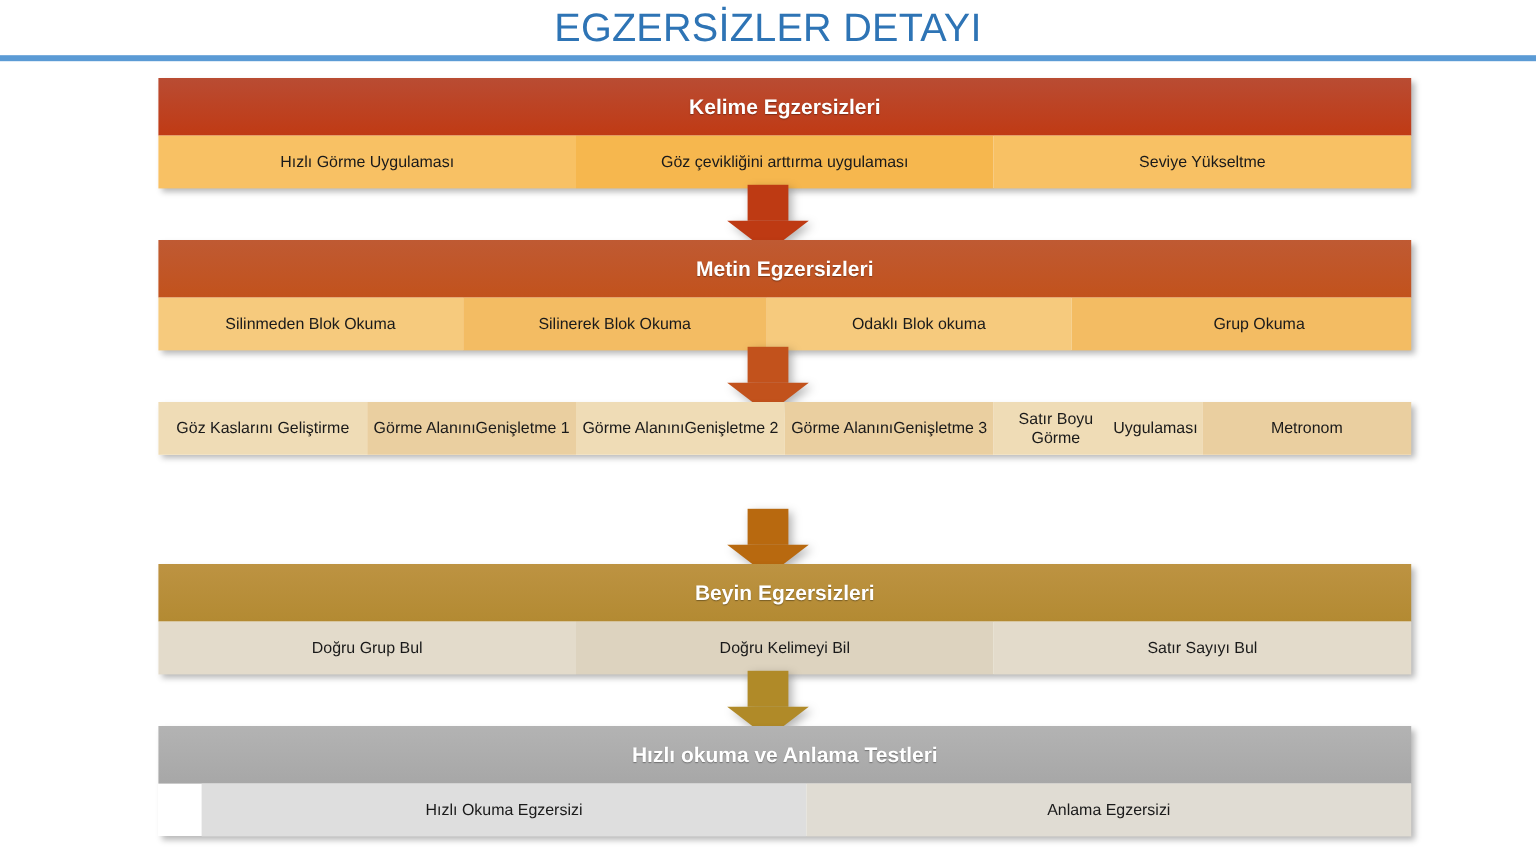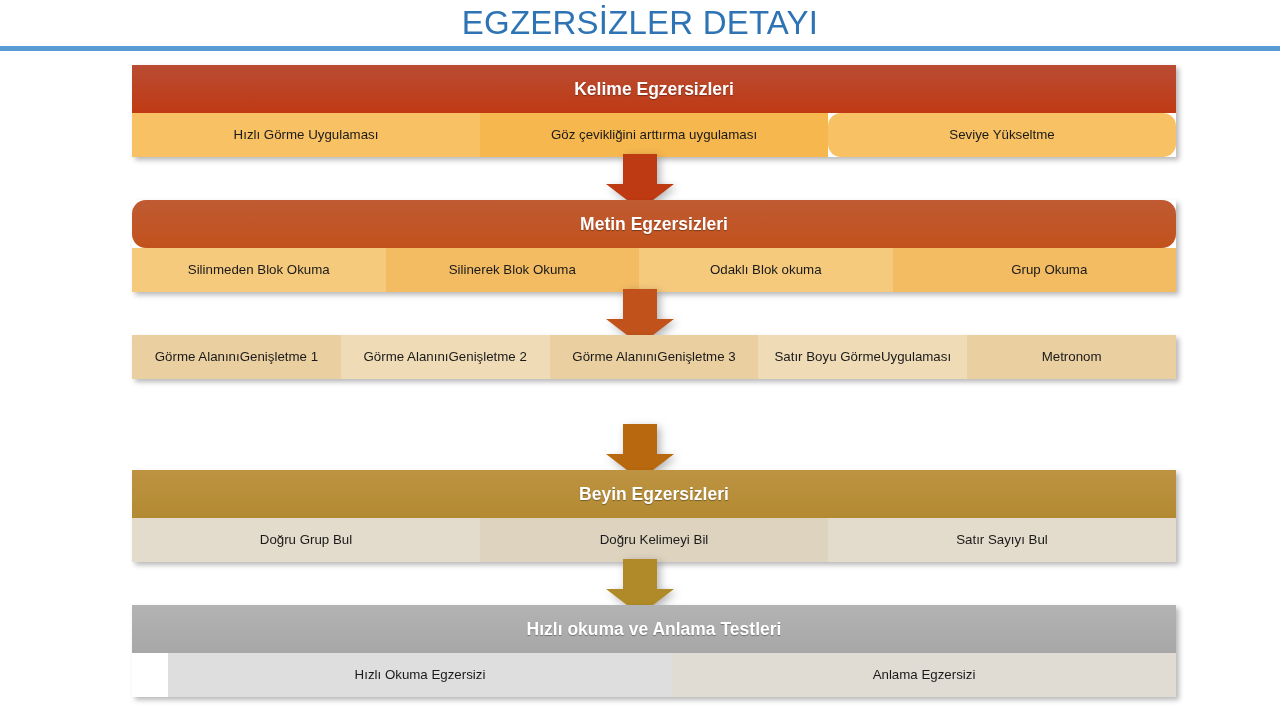--- a/index.html
+++ b/index.html
@@ -123,31 +123,31 @@
 <div class="diagram" id="diagram-root">
     <div class="band" style="top: 5px;">
       <div class="band-header" style="background: linear-gradient(rgb(185, 76, 51) 0%, rgb(192, 58, 20) 100%);">Kelime Egzersizleri</div>
       <div class="band-cells">
         <div class="cell" style="background: rgb(248, 193, 100);">
           <span>Hızlı Görme Uygulaması</span>
         </div>
         <div class="cell" style="background: rgb(246, 183, 78);">
           <span>Göz çevikliğini arttırma uygulaması</span>
         </div>
-        <div class="cell" style="background: rgb(248, 193, 100); border-radius: 13px;">
+        <div class="cell" style="background: rgb(248, 193, 100);">
           <span>Seviye Yükseltme</span>
         </div>
       </div>
     </div>
     <div class="arrow" style="color: rgb(190, 58, 19); top: 94px;">
       <div class="arrow-shaft" style="background: rgb(190, 58, 19);"></div>
       <div class="arrow-head"></div>
     </div>
     <div class="band" style="top: 140px;">
-      <div class="band-header" style="background: linear-gradient(rgb(191, 90, 51) 0%, rgb(194, 82, 28) 100%); border-radius: 14px;">Metin Egzersizleri</div>
+      <div class="band-header" style="background: linear-gradient(rgb(191, 90, 51) 0%, rgb(194, 82, 28) 100%);">Metin Egzersizleri</div>
       <div class="band-cells">
         <div class="cell" style="background: rgb(246, 202, 125);">
           <span>Silinmeden Blok Okuma</span>
         </div>
         <div class="cell" style="background: rgb(243, 188, 99);">
           <span>Silinerek Blok Okuma</span>
         </div>
         <div class="cell" style="background: rgb(246, 202, 125);">
           <span>Odaklı Blok okuma</span>
         </div>
@@ -155,20 +155,23 @@
           <span>Grup Okuma</span>
         </div>
       </div>
     </div>
     <div class="arrow" style="color: rgb(194, 82, 28); top: 229px;">
       <div class="arrow-shaft" style="background: rgb(194, 82, 28);"></div>
       <div class="arrow-head"></div>
     </div>
     <div class="band" style="top: 275px;">
       <div class="band-cells">
+        <div class="cell" style="background: rgb(239, 220, 182);">
+          <span>Göz Kaslarını Geliştirme</span>
+        </div>
         <div class="cell" style="background: rgb(234, 207, 160);">
           <span>Görme Alanını</span>
           <span>Genişletme 1</span>
         </div>
         <div class="cell" style="background: rgb(239, 220, 182);">
           <span>Görme Alanını</span>
           <span>Genişletme 2</span>
         </div>
         <div class="cell" style="background: rgb(234, 207, 160);">
           <span>Görme Alanını</span>

